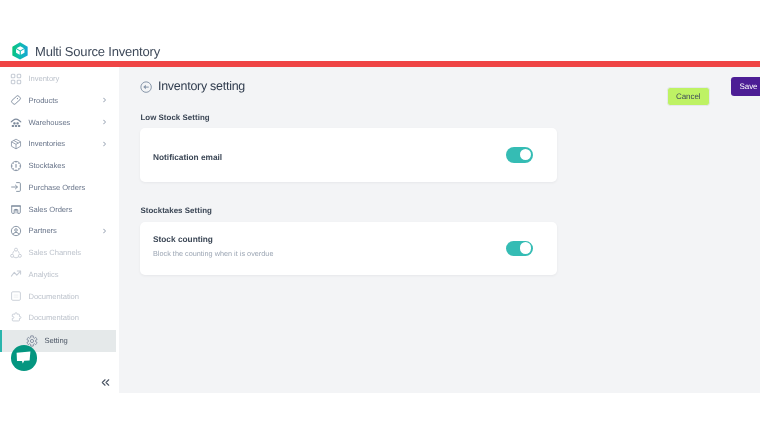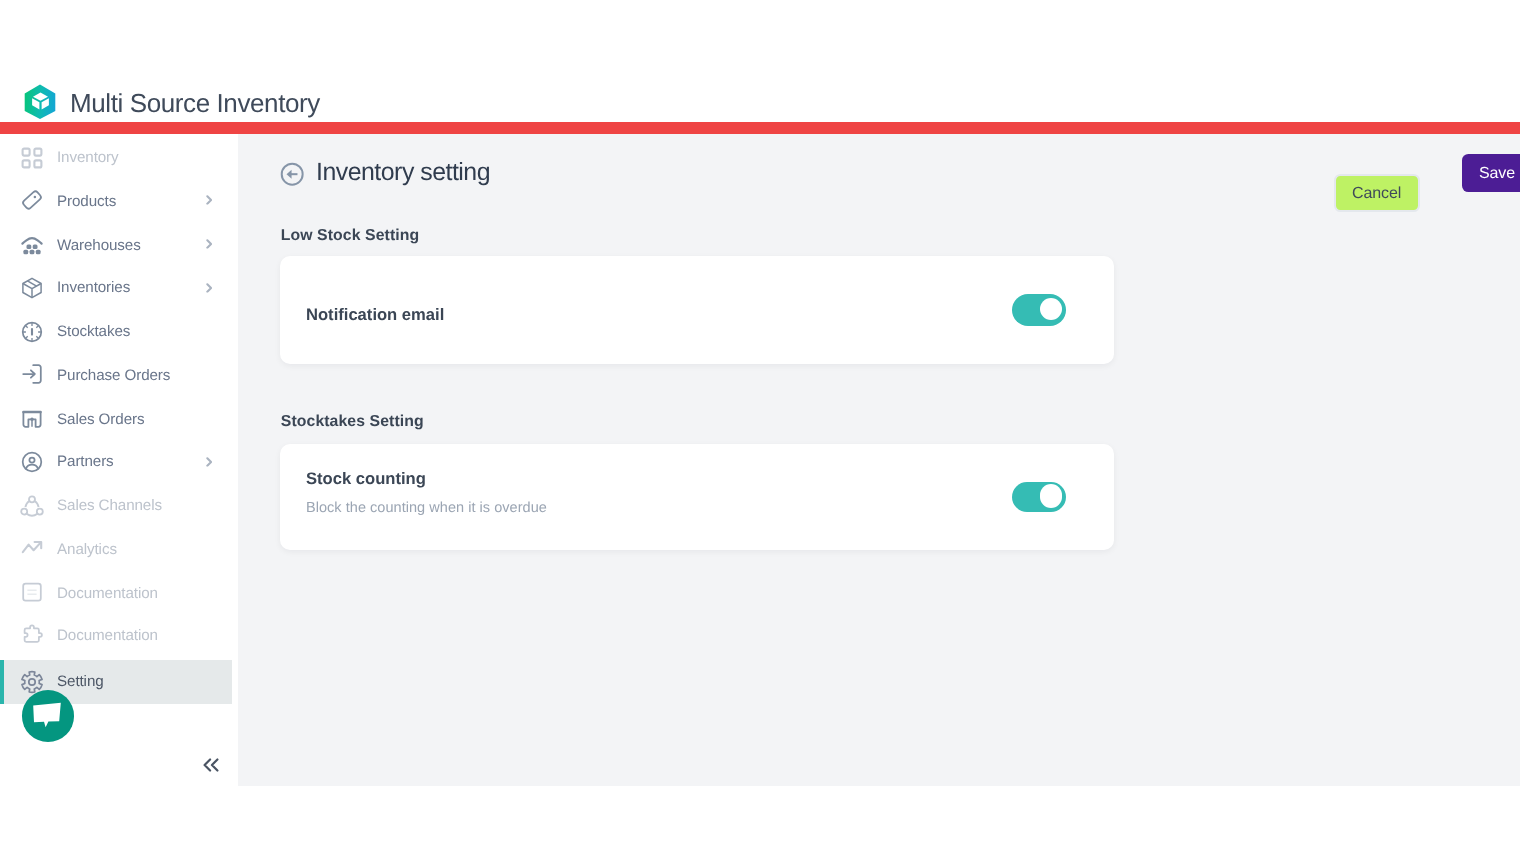--- a/index.html
+++ b/index.html
@@ -14,21 +14,21 @@
   .brand { position:absolute; left:35px; top:43.5px; font-size:13px; color:#3f4a5a; letter-spacing:-0.2px; }
   
   .sidebar { position:absolute; left:0; top:69px; width:119px; height:324px; background:#fff; }
   .navitem { position:relative; height:19px; margin-bottom:2.75px; display:flex; align-items:center;
              padding-left:10px; }
   .navicon { width:12px; height:12px; flex:0 0 auto; color:#7c8a9c; display:block; }
   .navicon svg { display:block; }
   .navlabel { font-size:7.6px; color:#69758a; margin-left:6.5px; white-space:nowrap; letter-spacing:-0.05px; }
   .chev { position:absolute; right:13.3px; top:50%; transform:translateY(-50%); color:#aab3c0;
           display:flex; }
-  .navitem.active { background:#e5e9ea; border-left:2.2px solid #2ab5ac; padding-left:8px; width:116px;
+  .navitem.active { background:#e5e9ea; border-left:2.2px solid #2ab5ac; padding-left:24px; width:116px;
                     height:21.5px; margin-top:0.25px; margin-bottom:0px; }
   .navitem.active .navlabel { color:#4d5766; }
   .navitem.active .navicon { color:#7c8699; }
   .navitem.dim .navlabel { color:#bdc3cc; }
   .navitem.dim .navicon { color:#c6ccd5; }
   .collapse { position:absolute; left:100px; top:308px; color:#4a5463; display:flex; }
   .chatbtn { position:absolute; left:10.9px; top:276px; width:26.2px; height:25.7px; border-radius:50%;
              background:#049680; display:flex; align-items:center; justify-content:center; }
   
   .main { position:absolute; left:119px; top:67px; width:641px; height:326px; background:#f3f4f6; }

